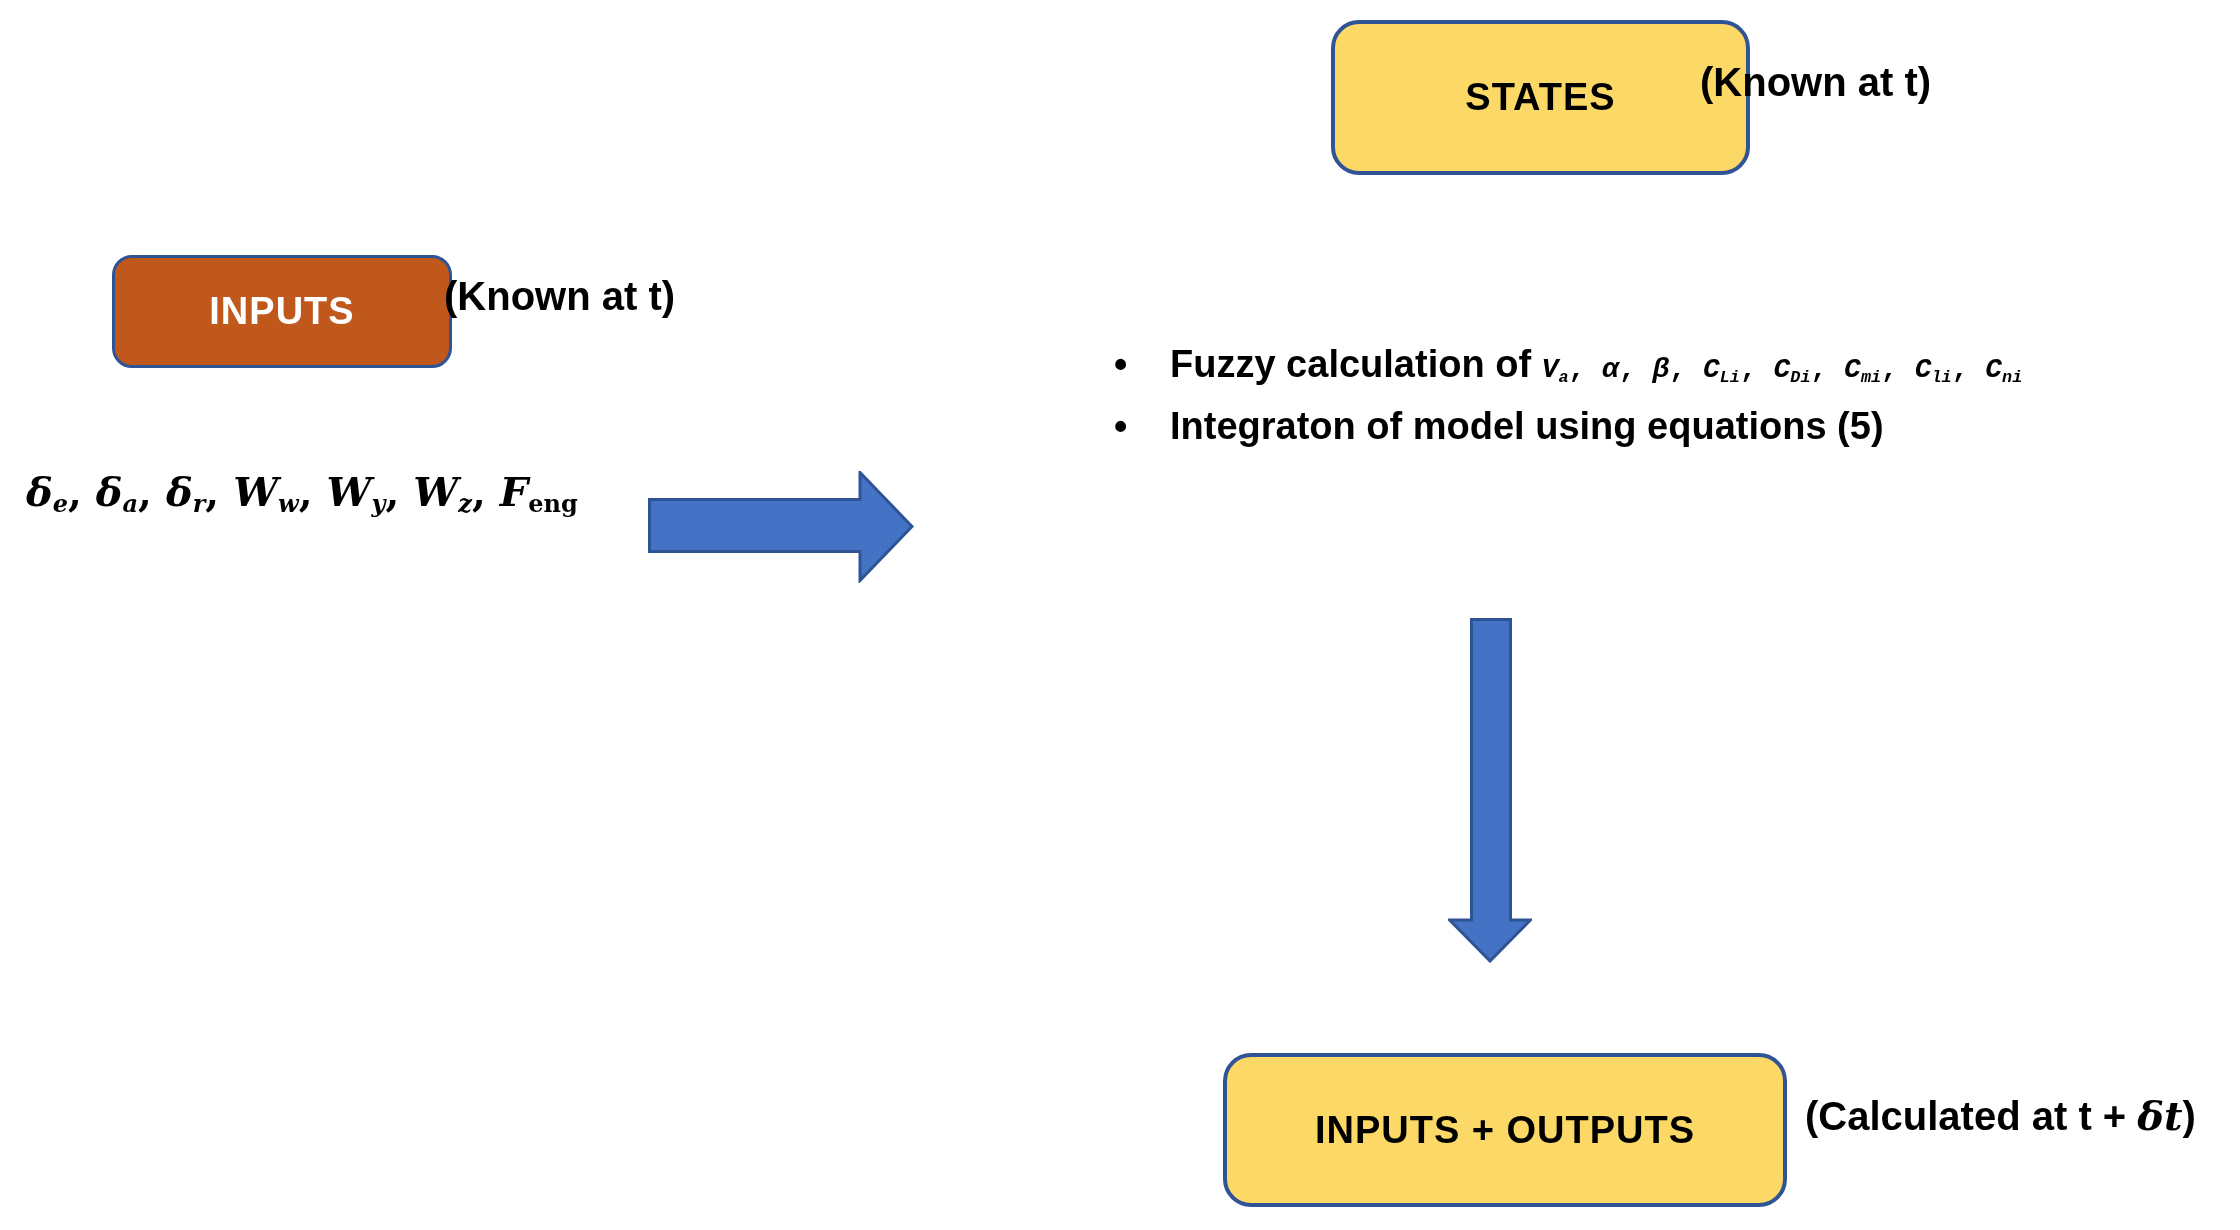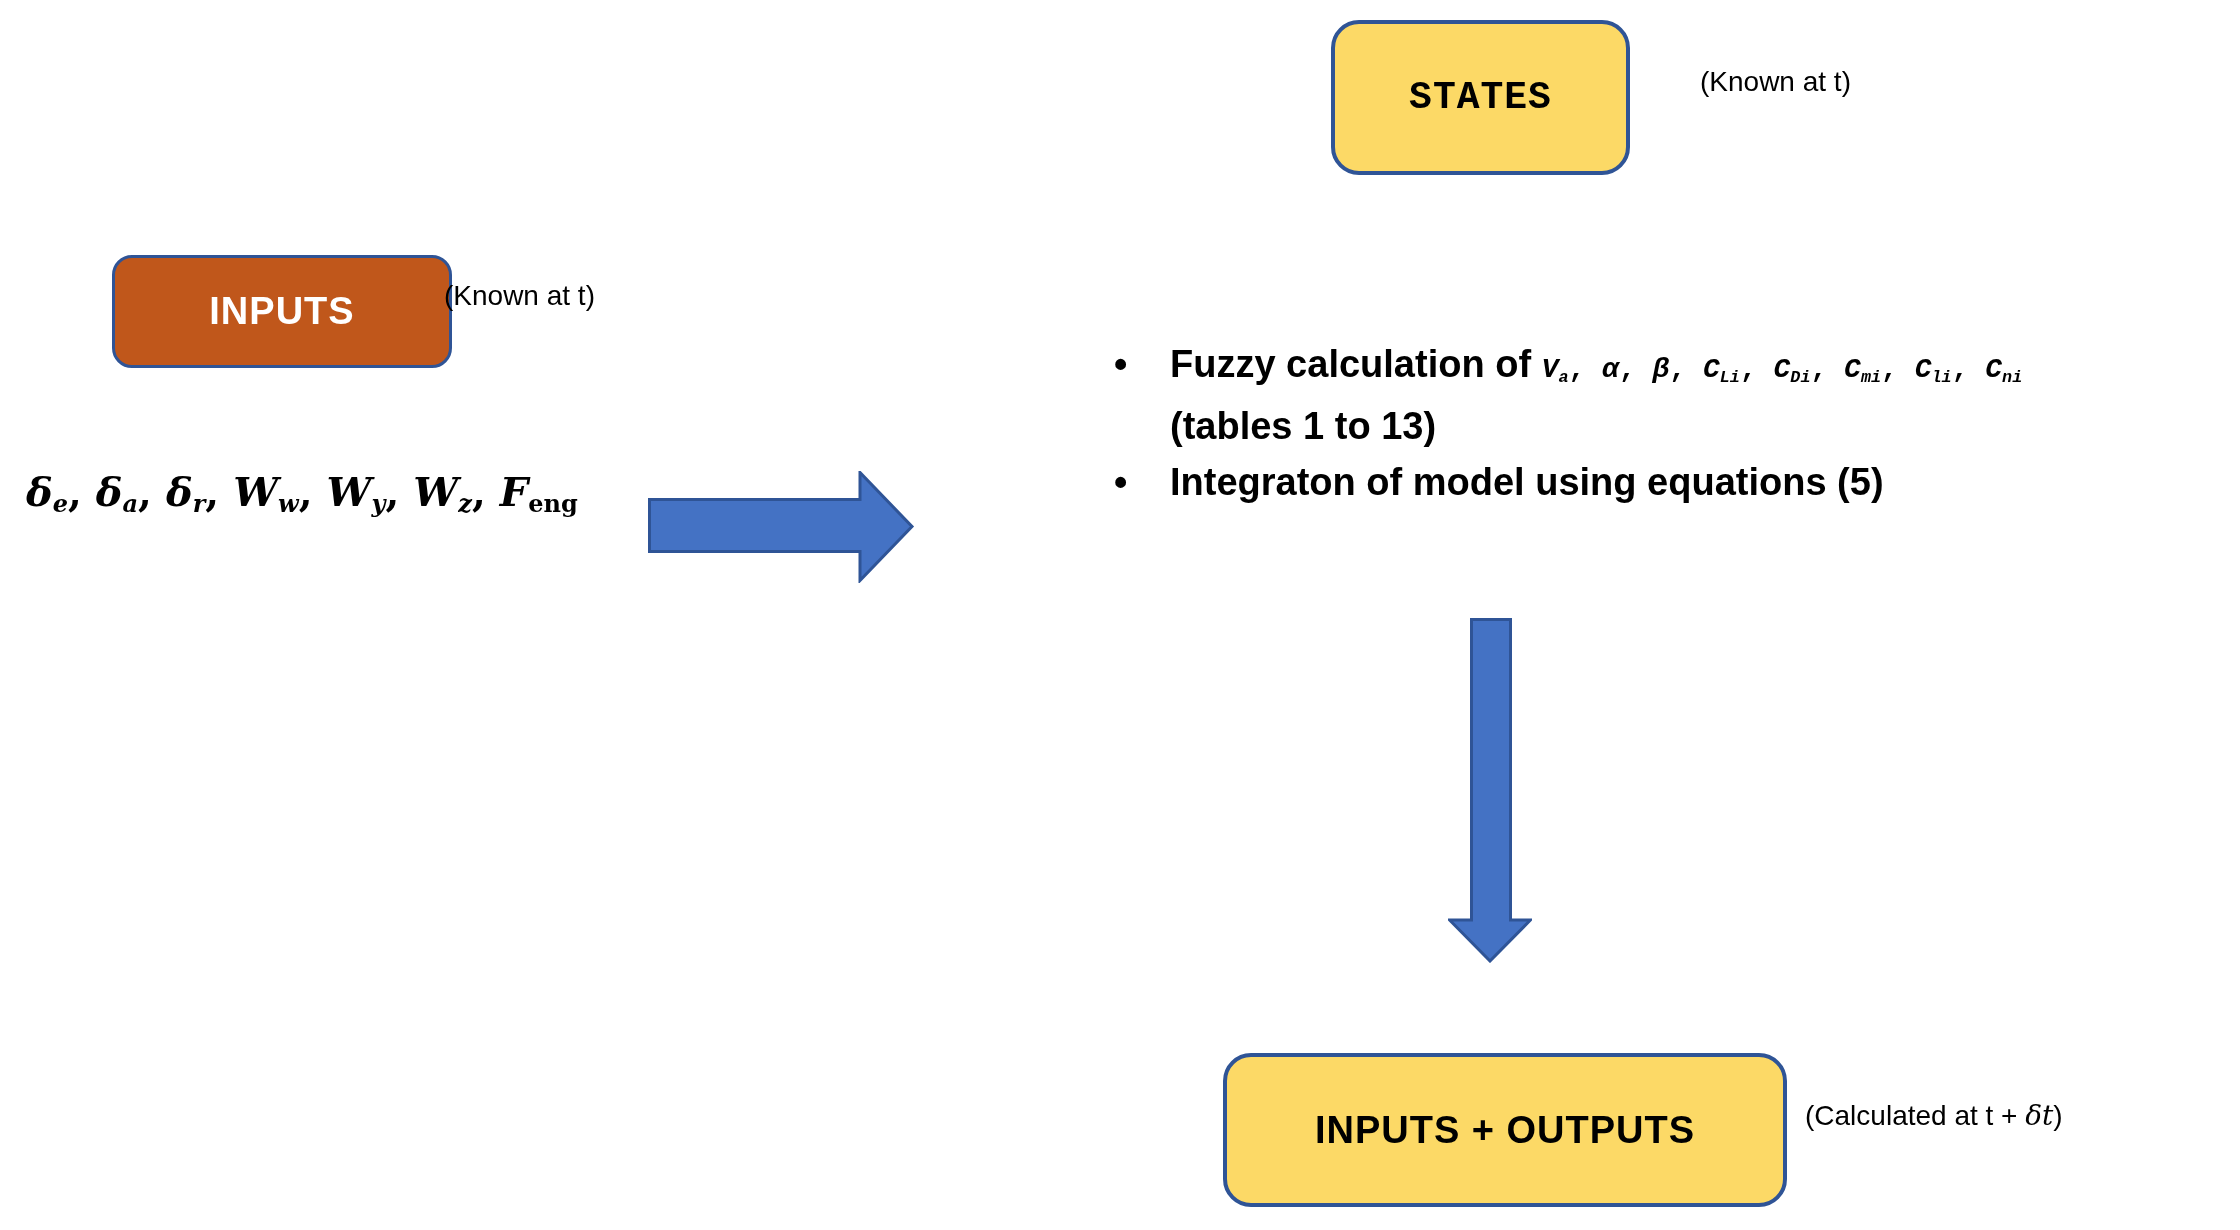--- a/index.html
+++ b/index.html
@@ -25,36 +25,35 @@
     box-sizing:border-box;
     border:4px solid var(--border-blue);
     border-radius:28px;
   }
   #inputs-box{
     left:112px;top:255px;width:340px;height:113px;
     background:var(--orange-fill);
     border-width:3px;border-radius:20px;
   }
   #states-box{
-    left:1331px;top:20px;width:299px;height:155px;
+    left:1331px;top:20px;width:419px;height:155px;
     background:var(--yellow-fill);
-    font-family:Liberation Mono, monospace;
   }
   #output-box{
     left:1223px;top:1053px;width:564px;height:154px;
     background:var(--yellow-fill);
   }
   .box-label{
     font-weight:bold;font-size:38px;letter-spacing:1px;
     color:var(--text-dark);white-space:nowrap;
   }
   #inputs-box .box-label{color:var(--text-light);}
   .annotation{
     position:absolute;
-    font-weight:normal;font-size:28px;line-height:44px;
+    font-weight:bold;font-size:40px;line-height:44px;
     color:var(--text-dark);white-space:nowrap;
   }
   #inputs-annotation{left:444px;top:274px;}
   #states-annotation{left:1700px;top:60px;}
   #output-annotation{left:1805px;top:1094px;}
   .math{
     font-family:"DejaVu Serif",serif;
     font-weight:bold;
     color:var(--text-dark);
   }
@@ -100,21 +99,20 @@
   <div class="box" id="states-box">
     <span class="box-label">STATES</span>
   </div>
   <div class="annotation" id="states-annotation">(Known at t)</div>
 
   <div class="bullets">
     <div class="bullet">
       <span class="marker">•</span>
       <div class="content">
         <div class="line"><span>Fuzzy calculation of </span><span class="math math-inline"><span class="it">V</span><sub class="it">a</sub><span>, </span><span class="it">α</span><span>, </span><span class="it">β</span><span>, </span><span class="it">C</span><sub class="it">Li</sub><span>, </span><span class="it">C</span><sub class="it">Di</sub><span>, </span><span class="it">C</span><sub class="it">mi</sub><span>, </span><span class="it">C</span><sub class="it">li</sub><span>, </span><span class="it">C</span><sub class="it">ni</sub></span></div>
-        <div class="line">(tables 1 to 13)</div>
       </div>
     </div>
     <div class="bullet">
       <span class="marker">•</span>
       <div class="content">Integraton of model using equations (5)</div>
     </div>
   </div>
 
   <svg class="arrow" id="arrow-down" width="84" height="345" viewBox="0 0 84 345">
     <polygon points="23.5,1.5 62.5,1.5 62.5,302 82.5,302 42,343 1.5,302 23.5,302" style="fill:var(--arrow-fill);stroke:var(--border-blue);stroke-width:3;stroke-linejoin:miter;"></polygon>

